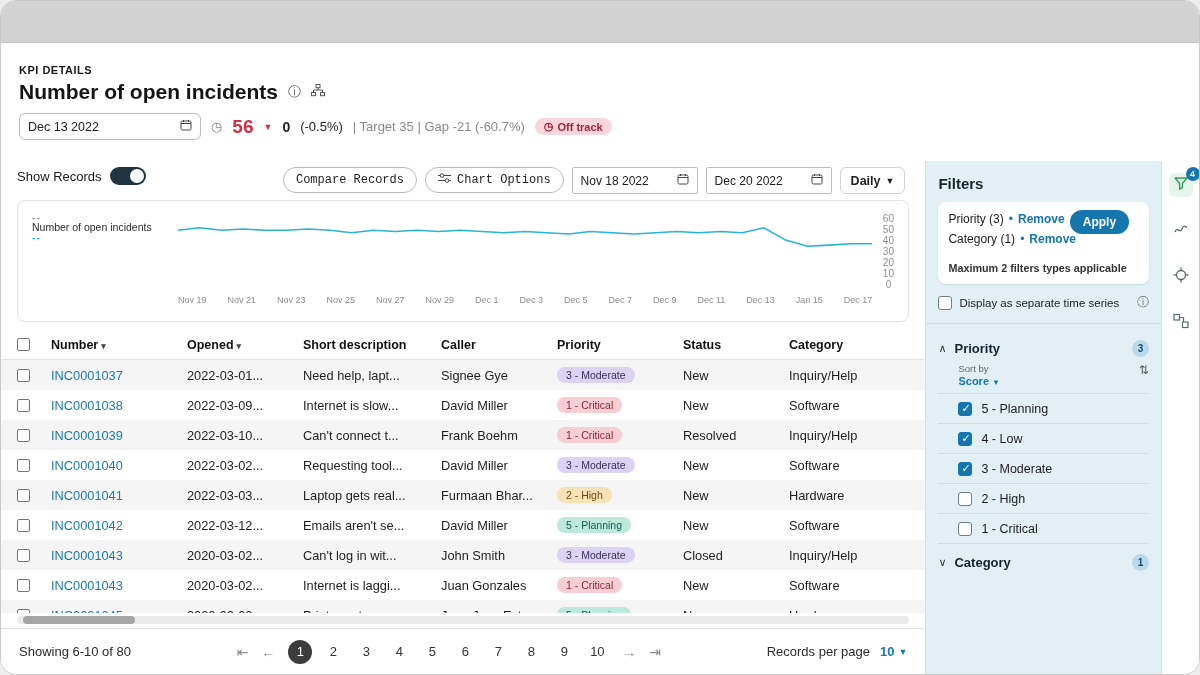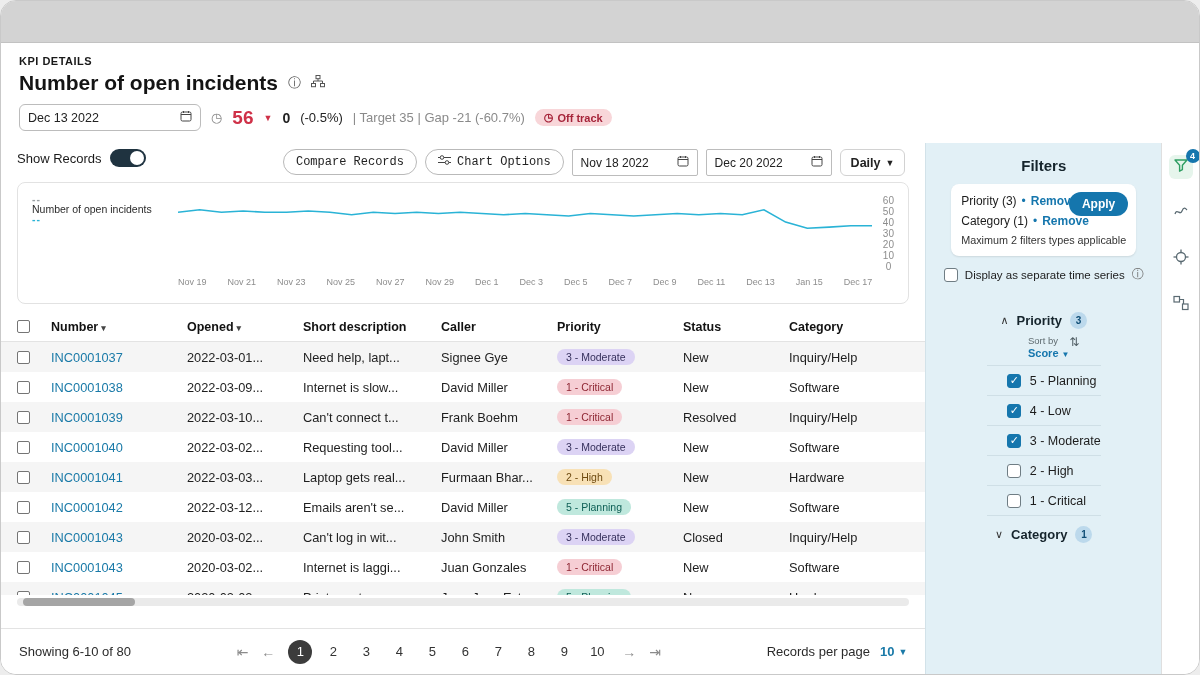--- a/index.html
+++ b/index.html
@@ -1,18 +1,18 @@
 <!DOCTYPE html>
 <html><head>
 <meta charset="utf-8">
 <style>
   * { box-sizing: border-box; margin: 0; padding: 0; }
   html,body { width:1200px; height:675px; }
   body { background:#ededed; font-family:"Liberation Sans", sans-serif; }
-  .app { width:1200px; height:675px; border-radius:16px; overflow:hidden; background:#fff; border:1px solid #c9c9c9; display:flex; flex-direction:column; }
+  .app { width:1200px; height:675px; border-radius:16px; overflow:hidden; background:#fff; border:1px solid #c9c9c9; display:flex; flex-direction:column;gap:9px; }
   .topbar { height:42px; background:#d3d3d3; border-bottom:1px solid #c2c2c2; flex:0 0 auto; }
 
   
   .header { padding:12px 18px 12px; background:#fff; flex:0 0 auto; }
   .kicker { font-size:11px; font-weight:700; letter-spacing:.5px; color:#191919; }
   .title-row { display:flex; align-items:center; gap:10px; margin-top:4px; }
   .page-title { font-size:21px; font-weight:700; color:#141414; }
   .hicon { color:#5c5c5c; font-size:13px; }
   .metrics-row { display:flex; align-items:center; gap:10px; margin-top:9px; }
   .date-box { width:182px; height:27px; border:1px solid #bcbcbc; border-radius:6px; display:flex; align-items:center; justify-content:space-between; padding:0 8px; font-size:12.5px; color:#222; background:#fff; }
@@ -71,30 +71,30 @@
   .tfooter { margin-top:auto; height:46px; border-top:1px solid #e3e3e3; display:flex; align-items:center; padding:0 18px; font-size:13px; color:#2b2b2b; flex:0 0 auto; }
   .pager { margin:0 auto; display:flex; align-items:center; gap:13px; }
   .pager .nav { color:#8b8b8b; font-size:14px; background:none; border:none; cursor:pointer; font-family:inherit; }
   .page-btn { width:24px; height:24px; border-radius:50%; border:none; background:transparent; font-size:13px; color:#333; cursor:pointer; font-family:inherit; }
   .page-btn.active { background:#3c3c3c; color:#fff; }
   .rpp { display:flex; align-items:center; gap:10px; }
   .rpp-value { color:#1a7aa8; font-weight:700; font-size:13px; display:inline-flex; gap:4px; align-items:center; cursor:pointer; }
   .rpp-value .caret { font-size:9px; }
 
   
-  .filters { width:236px; background:#e2f0f6; border-left:1px solid #d2e2e9; padding:12px 12px 0; display:flex; flex-direction:column; overflow:hidden;align-items:center; }
+  .filters { width:236px; background:#e2f0f6; border-left:1px solid #d2e2e9; padding:12px 12px 0; display:flex; flex-direction:column; overflow:hidden; }
   .filters h2 { font-size:15px; font-weight:700; color:#15242c; margin:2px 0 10px; }
   .fsearch { height:28px; border:1px solid #a9bcc4; border-radius:6px; background:#fff; display:flex; align-items:center; gap:6px; padding:0 8px; margin-bottom:10px; }
   .fsearch input { border:none; outline:none; flex:1; font-size:11.5px; color:#333; background:transparent; font-family:inherit; }
   .applied-card { background:#fff; border-radius:8px; padding:10px; position:relative; box-shadow:0 1px 2px rgba(0,0,0,.10); }
   .applied-line { display:flex; align-items:center; gap:5px; font-size:12px; color:#1c1c1c; margin-bottom:6px; }
   .applied-line .dot { color:#1576ad; }
   .remove-link { color:#1576ad; font-weight:600; font-size:12px; text-decoration:none; }
-  .apply-btn { position:absolute; top:8px; right:8px; background:#1576ad; color:#fff; border:none; border-radius:13px; height:24px; padding:0 13px; font-size:12px; font-weight:600; cursor:pointer; font-family:inherit; }
-  .applied-note { font-size:10.8px; color:#333; margin-top:6px; }
+  .apply-btn { position:absolute; top:8px; right:20px; background:#1576ad; color:#fff; border:none; border-radius:13px; height:24px; padding:0 13px; font-size:12px; font-weight:600; cursor:pointer; font-family:inherit; }
+  .applied-note { font-size:10.8px; color:#333; margin-top:16px;font-weight:bold; }
   .sep-series { display:flex; align-items:center; gap:7px; margin-top:10px; font-size:11.5px; color:#1c1c1c; }
   .sep-series .info { margin-left:auto; color:#6d6d6d; font-size:12px; }
   .fdivider { border:none; border-top:1px solid #c9dae1; margin:12px -12px 0; }
   .fsection-head { display:flex; align-items:center; gap:8px; margin-top:16px; }
   .chev { font-size:11px; color:#333; }
   .fsection-title { font-size:13px; font-weight:700; color:#15242c; }
   .fbadge { margin-left:auto; width:17px; height:17px; border-radius:50%; background:#bcd9ec; color:#0f4d75; font-size:10px; font-weight:700; display:flex; align-items:center; justify-content:center; }
   .sortrow { display:flex; align-items:flex-start; padding-left:20px; margin-top:6px; }
   .sortcol { display:flex; flex-direction:column; gap:1px; }
   .sortby { font-size:9.5px; color:#5f6b70; }

